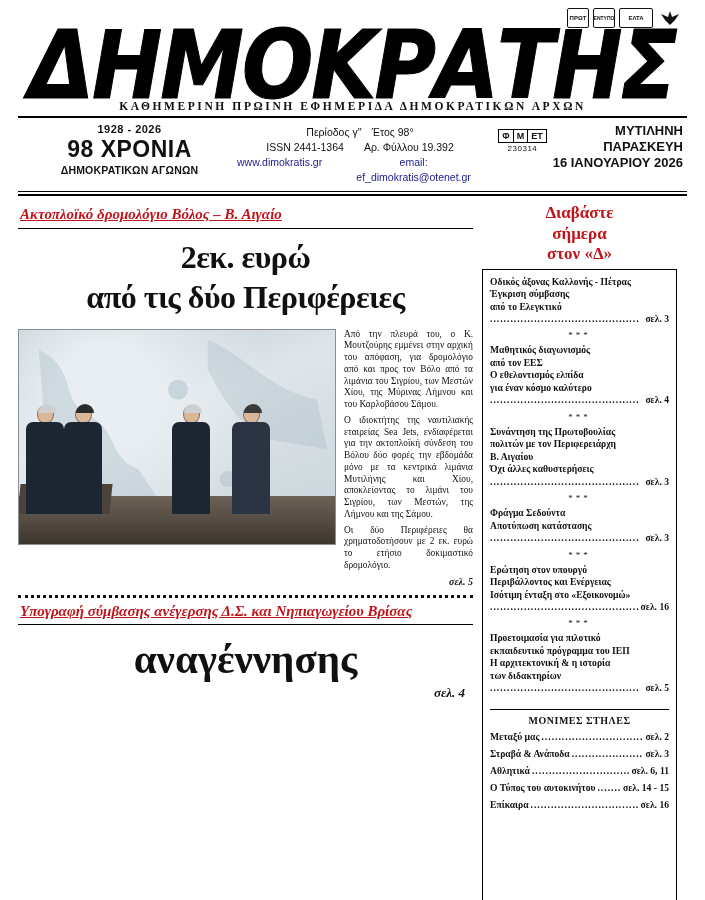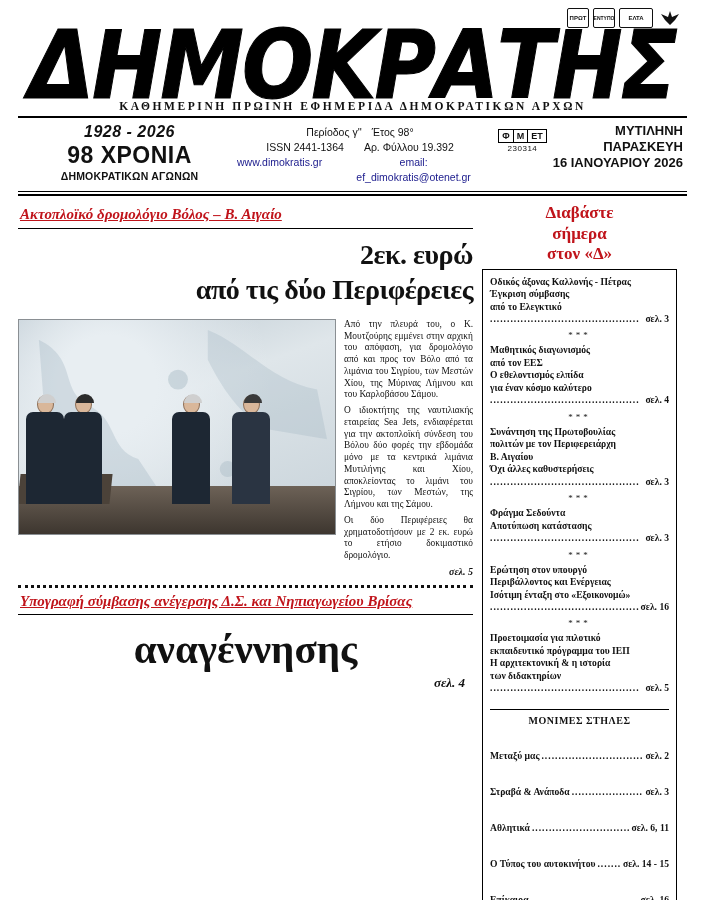--- a/index.html
+++ b/index.html
@@ -50,21 +50,21 @@
   }
   .rule-thick { border-top:2px solid #000; margin-top:4px; }
 
   
   .info-strip {
     display:flex; align-items:flex-start; justify-content:space-between;
     padding:5px 4px 4px 4px;
     font-family:"Liberation Sans", sans-serif;
   }
   .info-left { width:215px; text-align:center; }
-  .info-left .years { font-size:16px; font-weight:bold; letter-spacing:.5px;font-style:italic; }
+  .info-left .years { font-size:11px; font-weight:bold; letter-spacing:.5px; }
   .info-left .big { font-size:23px; font-weight:bold; letter-spacing:.5px; margin:1px 0 1px; }
   .info-left .struggle { font-size:10.5px; font-weight:bold; letter-spacing:.2px; }
 
   .info-mid { flex:1; text-align:center; font-size:10.5px; line-height:1.45; padding-top:2px; }
   .info-mid .row1 { display:flex; justify-content:center; gap:10px; }
   .info-mid .row3 { display:flex; justify-content:center; gap:22px; }
   .info-mid .web { color:#1a1a8c; }
   .info-mid .mail { color:#1a1a8c; }
   .info-mid .issn { }
 
@@ -91,24 +91,24 @@
   .kicker {
     font-family:"Liberation Serif", serif;
     font-weight:bold; font-style:italic;
     font-size:15px; color:#c0141b;
     text-decoration:underline;
     padding:3px 2px 5px;
   }
   .kicker-rule { border-top:1.5px solid #000; }
 
   .headline {
-    text-align:right;
+    text-align:center;
     font-family:"Liberation Serif", serif;
     font-weight:bold;
-    font-size:28px;
+    font-size:32px;
     line-height:1.22;
     letter-spacing:-0.5px;
     padding:9px 0 10px;
   }
 
   .photo-row { display:flex; gap:8px; margin-top:2px; }
   .photo {
     width:318px; height:216px;
     position:relative; overflow:hidden;
     background:#cfd6db;
@@ -199,21 +199,21 @@
   }
   .idx-dots .dots { flex:1; overflow:hidden; white-space:nowrap; letter-spacing:1px; }
   .stars { text-align:center; font-size:9px; letter-spacing:3px; margin:5px 0 4px; }
   .columns-title {
     text-align:center; font-weight:bold; font-size:10px; letter-spacing:.5px;
     margin:4px 0 5px;
   }
   .col-line {
     display:flex; align-items:flex-end; font-size:9.6px; font-weight:bold; margin-bottom:6px;
   }
-  .col-line .nm { white-space:nowrap;margin-top:19px; }
+  .col-line .nm { white-space:nowrap; }
   .col-line .dots { flex:1; overflow:hidden; white-space:nowrap; letter-spacing:1px; margin:0 2px; }
   .col-line .pg { white-space:nowrap; }
 </style>
 </head>
 <body>
 
 <div class="page">
 
   <div class="masthead">
     <div class="postal-badges">

